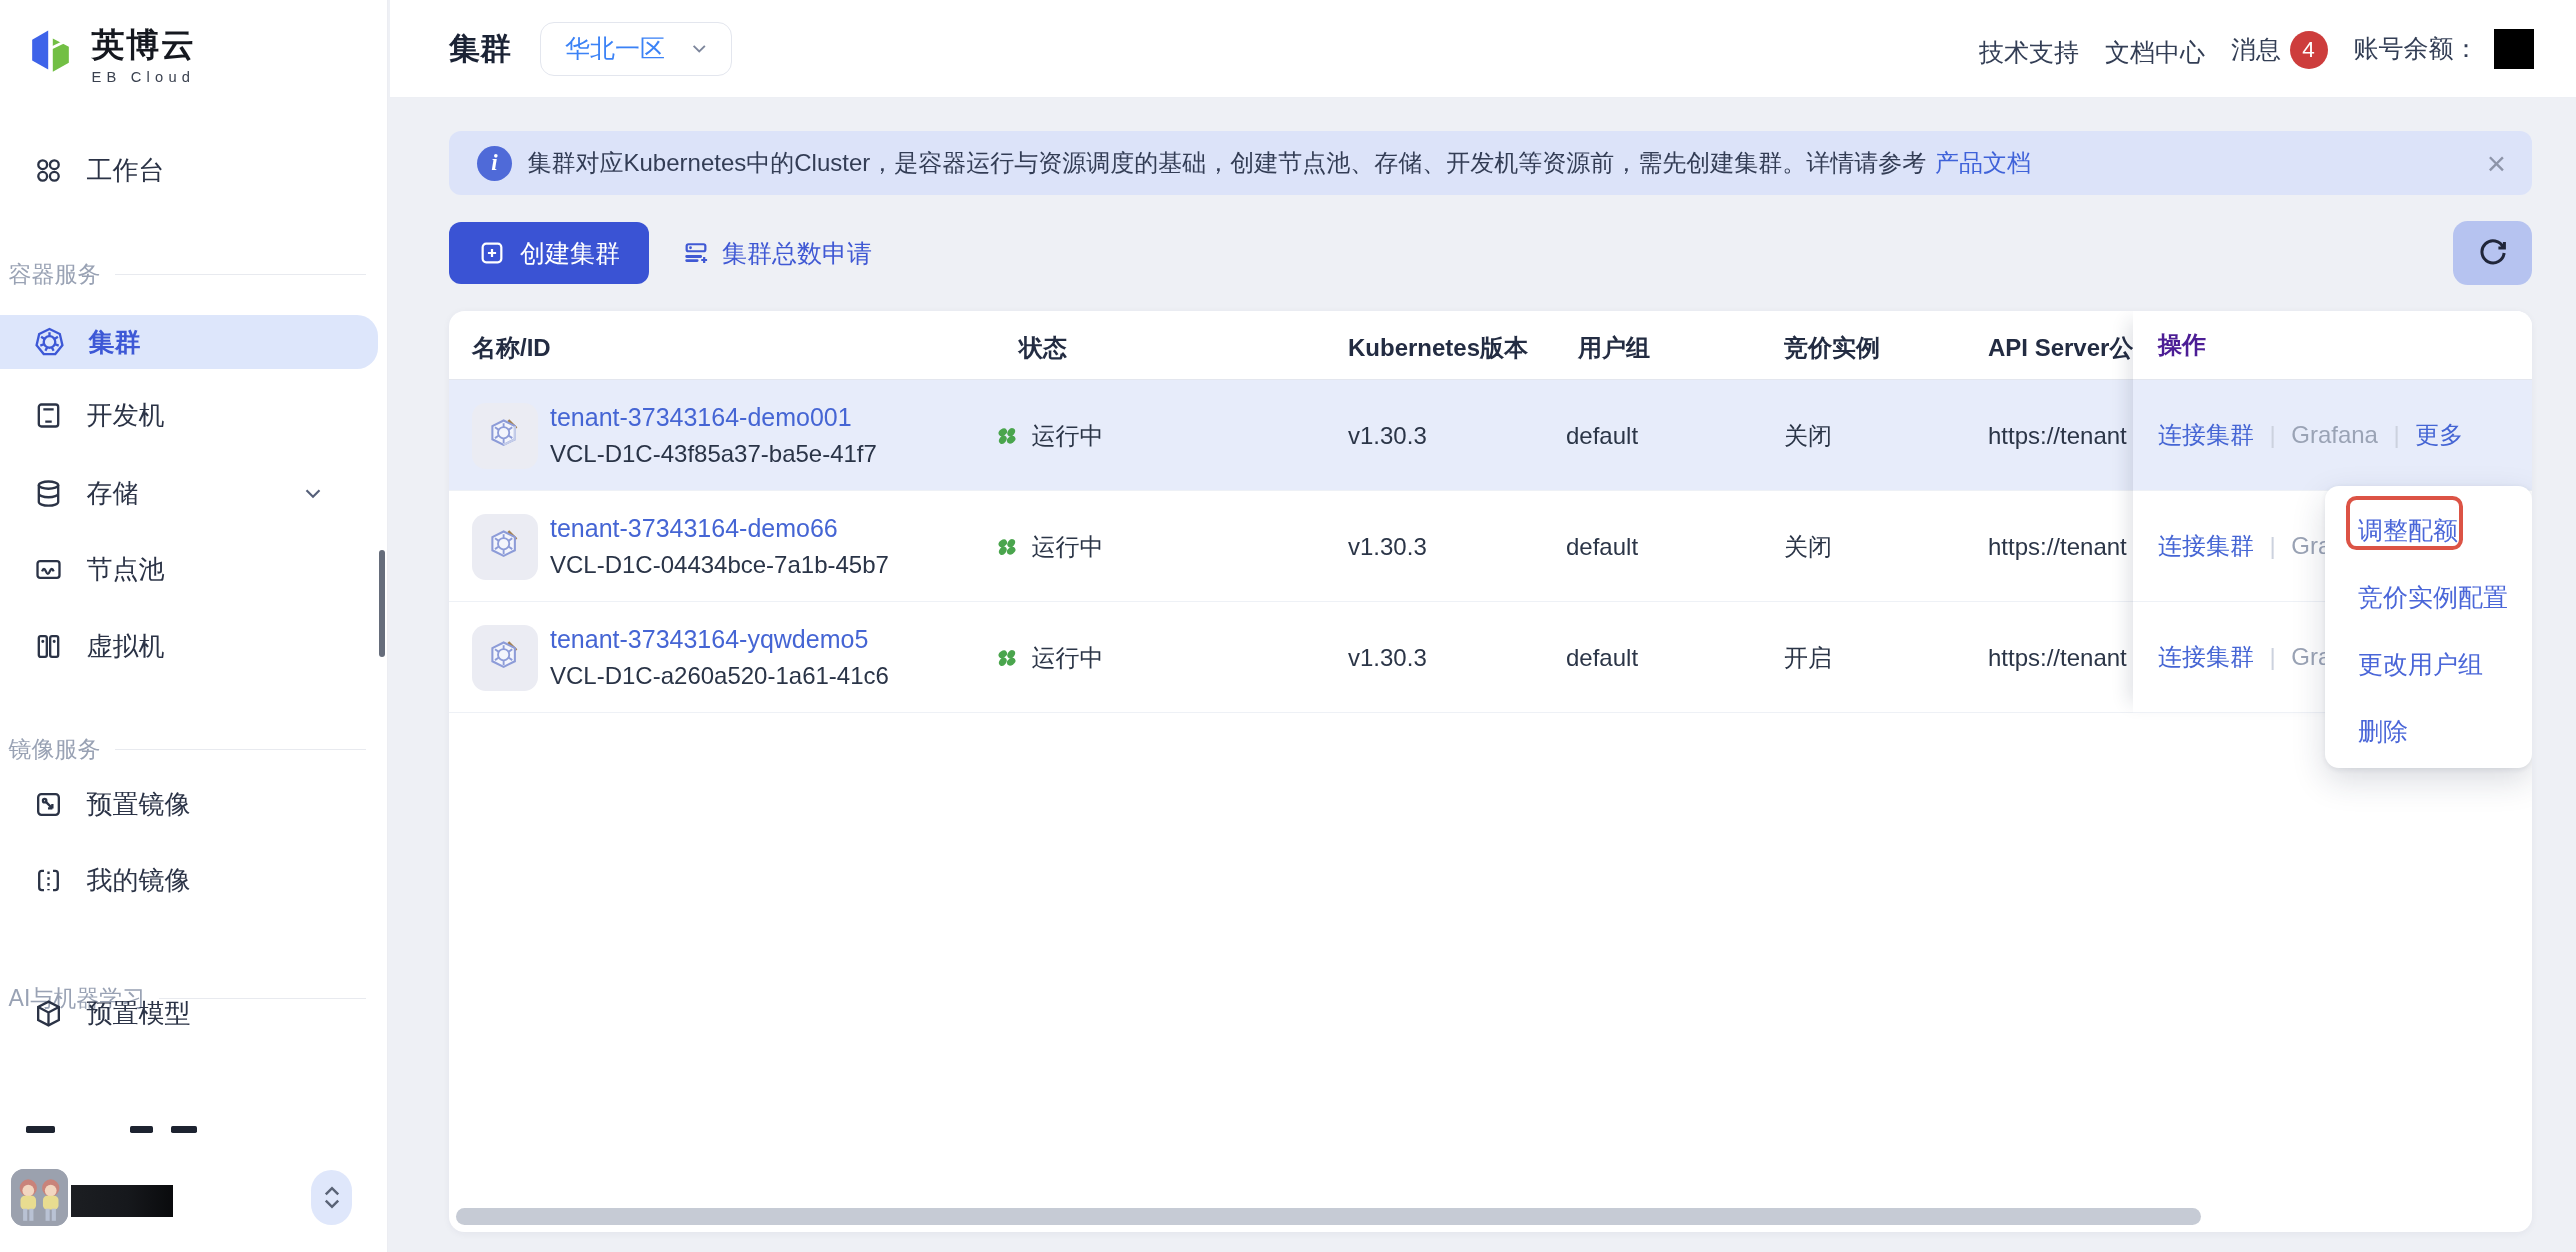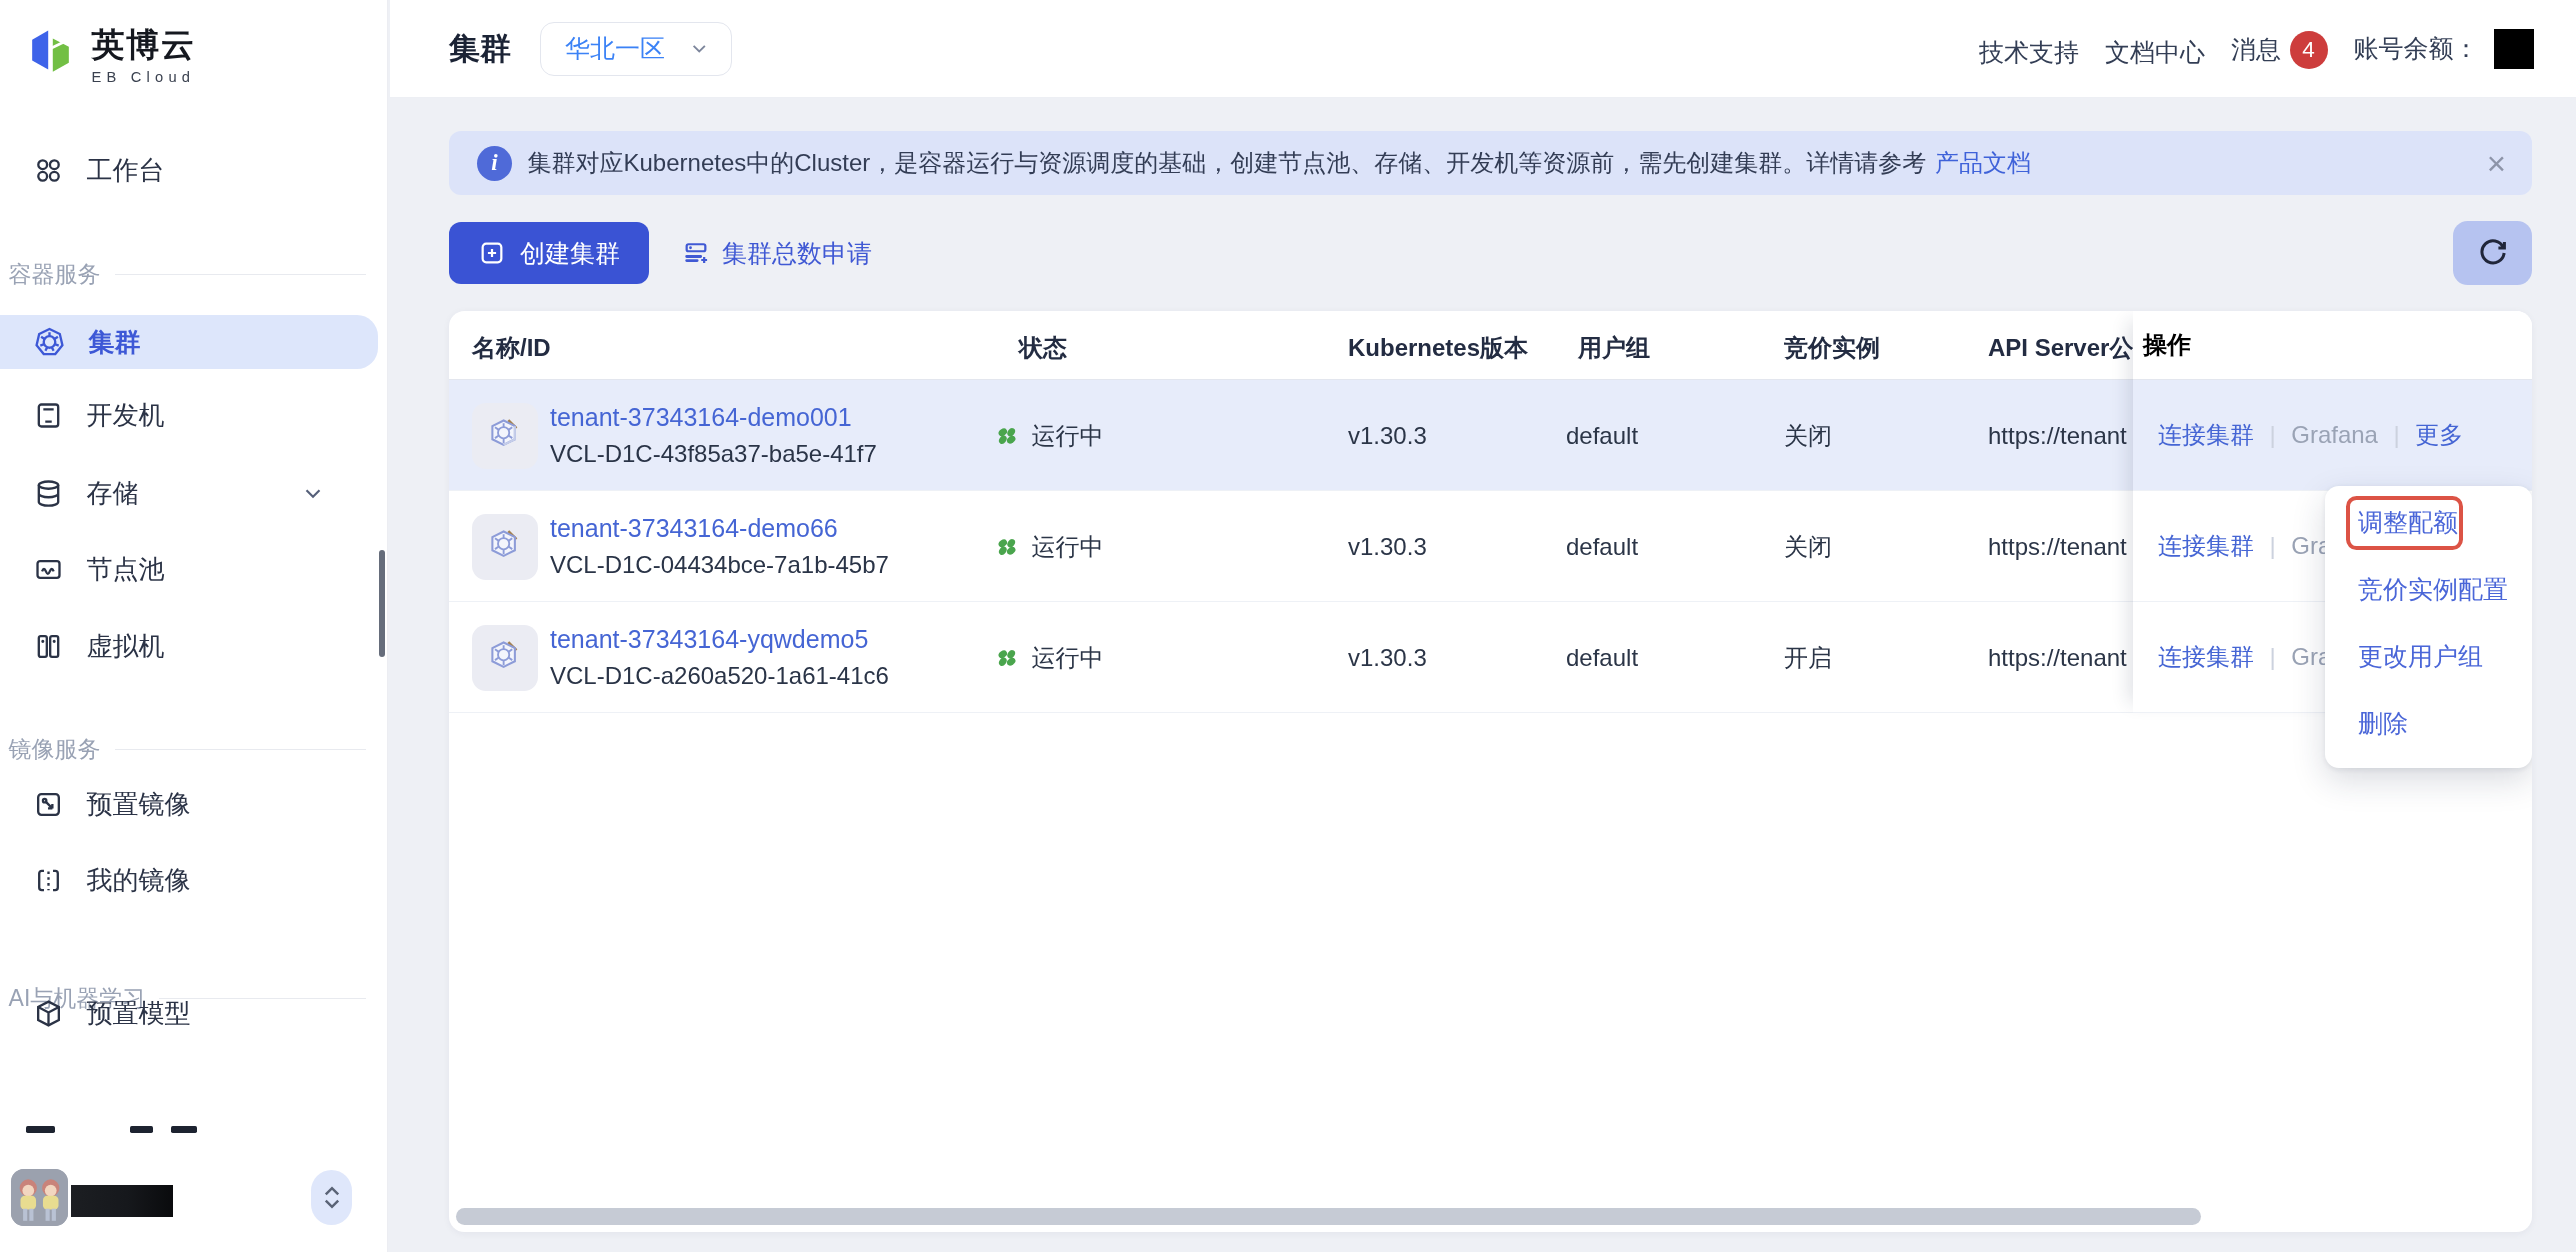--- a/index.html
+++ b/index.html
@@ -54,28 +54,28 @@
   .trow.hovered { background:#e7ecfa; }
   .cell { position:absolute; top:0; height:111px; display:flex; align-items:center; white-space:nowrap; }
   .c-name { left:23px; gap:12px; }
   .k8s-box { width:66px; height:66px; border-radius:14px; background:#ebecf3; display:flex; align-items:center; justify-content:center; }
   .nm .ln1 { font-size:25px; color:#4565d4; cursor:pointer; }
   .nm .ln2 { font-size:24px; color:#2a3447; margin-top:8.6px; }
   .c-status { left:544px; gap:10.4px; }
   .c-ver { left:899px; } .c-grp { left:1117px; } .c-spot { left:1335px; }
   .c-api { left:1539px; width:173px; overflow:hidden; }
   .pinned { position:absolute; right:0; top:0; width:399px; z-index:2; box-shadow:-14px 0 17.3px -10.4px rgba(30,40,70,.14); }
-  .pinned .ph { height:69px; background:#fff; border-bottom:1.7px solid #e3e6ee; display:flex; align-items:center; font-size:24px; font-weight:bold; color:#000000; padding-left:10px; }
+  .pinned .ph { height:69px; background:#fff; border-bottom:1.7px solid #e3e6ee; display:flex; align-items:center; font-size:24px; font-weight:bold; color:#4c1d95; padding-left:25px; }
   .pinned .pr { height:111px; background:#fff; border-bottom:1.7px solid #eef1f6; display:flex; align-items:center; gap:15.5px; font-size:24px; padding-left:25px; }
   .pinned .pr.hovered { background:#e7ecfa; }
   .act-link { color:#4565d4; cursor:pointer; }
   .act-dis { color:#9aa3b5; }
   .vdiv { color:#ccd2de; }
 
-  .menu { position:absolute; left:1876px; top:175px; width:207px; height:282px; background:#fff; border-radius:14px; box-shadow:0 12px 33px rgba(30,40,70,.17), 0 1.7px 5.2px rgba(30,40,70,.08); z-index:3; padding-top:3px; }
+  .menu { position:absolute; left:1876px; top:175px; width:207px; height:282px; background:#fff; border-radius:14px; box-shadow:0 12px 33px rgba(30,40,70,.17), 0 1.7px 5.2px rgba(30,40,70,.08); z-index:3; padding-top:11px; }
   .menu-item { height:67px; display:flex; align-items:center; padding-left:33px; font-size:25px; color:#4a66d8; cursor:pointer; }
   .annot { position:absolute; left:21px; top:10.4px; width:117px; height:54px; border:4.3px solid #dc5345; border-radius:10.4px; z-index:4; pointer-events:none; }
 
   .hscroll { position:absolute; left:7px; bottom:7px; width:1745px; height:17.3px; border-radius:8.6px; background:#c6cbd5; z-index:2; }
 </style>
 </head>
 <body>
 
 <div class="sidebar">
   <div class="logo">

